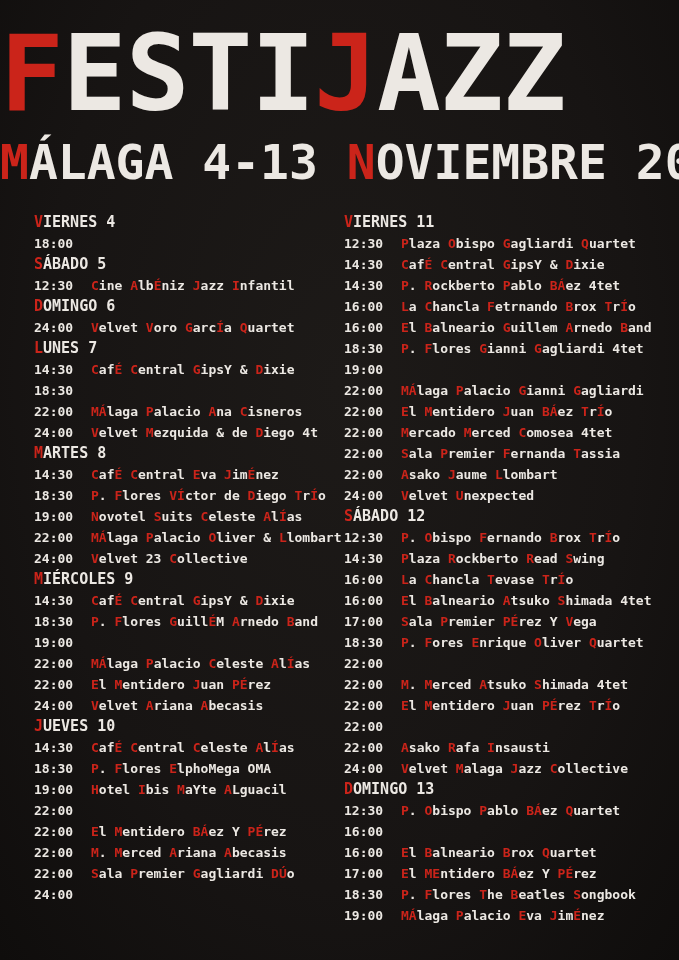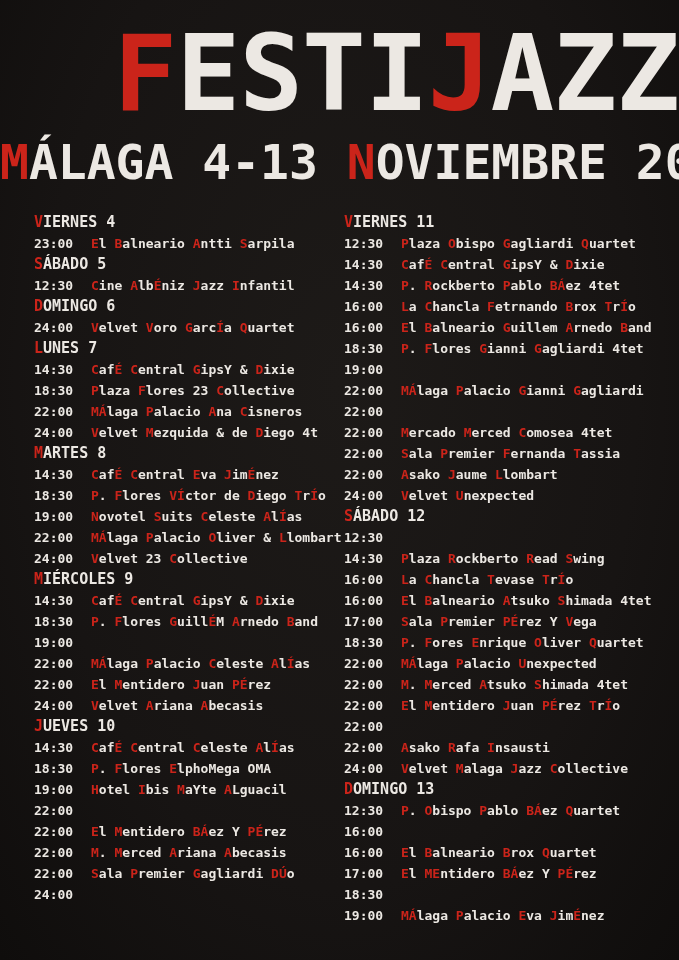--- a/index.html
+++ b/index.html
@@ -10,21 +10,21 @@
     overflow:hidden;
     background:radial-gradient(ellipse at 50% 40%, #1d1a18 0%, #171413 62%, #0f0d0c 100%);
     font-family:"DejaVu Sans Mono","Liberation Mono",monospace;
     font-weight:bold;
     color:#ece8e3;
     -webkit-font-smoothing:antialiased;
   }
   .r{color:#cb241a;}
   .title{
     margin:24px 0 0 0;
-    text-align:right;
+    text-align:left;
     font-size:106px;
     line-height:0.95;
     letter-spacing:-1px;
     text-transform:uppercase;
     font-weight:bold;
     white-space:nowrap;
   }
   .subtitle{
     margin-top:11px;
     font-size:48px;
@@ -54,41 +54,39 @@
 </head>
 <body>
 
 <div class="poster">
   <h1 class="title"><span class="r">F</span>esti<span class="r">J</span>azz</h1>
   <div class="subtitle"><span class="r">M</span>álaga 4-13 <span class="r">N</span>oviembre 2016</div>
   <div class="schedule">
     <div class="col">
         <div class="line day"><span class="r">V</span>iernes 4</div>
         <div class="line">
-          <span class="time">23:00</span>
-          <span class="txt"><span class="r">E</span>l <span class="r">B</span>alneario <span class="r">A</span>ntti <span class="r">S</span>arpila</span>
+          <span class="time">18:00</span>
         </div>
         <div class="line day"><span class="r">S</span>ábado 5</div>
         <div class="line">
           <span class="time">12:30</span>
           <span class="txt"><span class="r">C</span>ine <span class="r">A</span>lb<span class="r">É</span>niz <span class="r">J</span>azz <span class="r">I</span>nfantil</span>
         </div>
         <div class="line day"><span class="r">D</span>omingo 6</div>
         <div class="line">
           <span class="time">24:00</span>
           <span class="txt"><span class="r">V</span>elvet <span class="r">V</span>oro <span class="r">G</span>arc<span class="r">Í</span>a <span class="r">Q</span>uartet</span>
         </div>
         <div class="line day"><span class="r">L</span>unes 7</div>
         <div class="line">
           <span class="time">14:30</span>
           <span class="txt"><span class="r">C</span>af<span class="r">É</span> <span class="r">C</span>entral <span class="r">G</span>ipsY &amp; <span class="r">D</span>ixie</span>
         </div>
         <div class="line">
           <span class="time">18:30</span>
-          <span class="txt"><span class="r">P</span>laza <span class="r">F</span>lores 23 <span class="r">C</span>ollective</span>
         </div>
         <div class="line">
           <span class="time">22:00</span>
           <span class="txt"><span class="r">M</span><span class="r">Á</span>laga <span class="r">P</span>alacio <span class="r">A</span>na <span class="r">C</span>isneros</span>
         </div>
         <div class="line">
           <span class="time">24:00</span>
           <span class="txt"><span class="r">V</span>elvet <span class="r">M</span>ezquida &amp; de <span class="r">D</span>iego 4t</span>
         </div>
         <div class="line day"><span class="r">M</span>artes 8</div>
@@ -196,40 +194,42 @@
         </div>
         <div class="line">
           <span class="time">19:00</span>
         </div>
         <div class="line">
           <span class="time">22:00</span>
           <span class="txt"><span class="r">M</span><span class="r">Á</span>laga <span class="r">P</span>alacio <span class="r">G</span>ianni <span class="r">G</span>agliardi</span>
         </div>
         <div class="line">
           <span class="time">22:00</span>
+          <span class="txt"><span class="r">E</span>l <span class="r">M</span>entidero <span class="r">J</span>uan <span class="r">B</span><span class="r">Á</span>ez <span class="r">T</span>r<span class="r">Í</span>o</span>
         </div>
         <div class="line">
           <span class="time">22:00</span>
           <span class="txt"><span class="r">M</span>ercado <span class="r">M</span>erced <span class="r">C</span>omosea 4tet</span>
         </div>
         <div class="line">
           <span class="time">22:00</span>
           <span class="txt"><span class="r">S</span>ala <span class="r">P</span>remier <span class="r">F</span>ernanda <span class="r">T</span>assia</span>
         </div>
         <div class="line">
           <span class="time">22:00</span>
           <span class="txt"><span class="r">A</span>sako <span class="r">J</span>aume <span class="r">L</span>lombart</span>
         </div>
         <div class="line">
           <span class="time">24:00</span>
           <span class="txt"><span class="r">V</span>elvet <span class="r">U</span>nexpected</span>
         </div>
         <div class="line day"><span class="r">S</span>ábado 12</div>
         <div class="line">
           <span class="time">12:30</span>
+          <span class="txt"><span class="r">P</span>. <span class="r">O</span>bispo <span class="r">F</span>ernando <span class="r">B</span>rox <span class="r">T</span>r<span class="r">Í</span>o</span>
         </div>
         <div class="line">
           <span class="time">14:30</span>
           <span class="txt"><span class="r">P</span>laza <span class="r">R</span>ockberto <span class="r">R</span>ead <span class="r">S</span>wing</span>
         </div>
         <div class="line">
           <span class="time">16:00</span>
           <span class="txt"><span class="r">L</span>a <span class="r">C</span>hancla <span class="r">T</span>evase <span class="r">T</span>r<span class="r">Í</span>o</span>
         </div>
         <div class="line">
@@ -239,21 +239,20 @@
         <div class="line">
           <span class="time">17:00</span>
           <span class="txt"><span class="r">S</span>ala <span class="r">P</span>remier <span class="r">P</span><span class="r">É</span>rez Y <span class="r">V</span>ega</span>
         </div>
         <div class="line">
           <span class="time">18:30</span>
           <span class="txt"><span class="r">P</span>. <span class="r">F</span>ores <span class="r">E</span>nrique <span class="r">O</span>liver <span class="r">Q</span>uartet</span>
         </div>
         <div class="line">
           <span class="time">22:00</span>
-          <span class="txt"><span class="r">M</span><span class="r">Á</span>laga <span class="r">P</span>alacio <span class="r">U</span>nexpected</span>
         </div>
         <div class="line">
           <span class="time">22:00</span>
           <span class="txt"><span class="r">M</span>. <span class="r">M</span>erced <span class="r">A</span>tsuko <span class="r">S</span>himada 4tet</span>
         </div>
         <div class="line">
           <span class="time">22:00</span>
           <span class="txt"><span class="r">E</span>l <span class="r">M</span>entidero <span class="r">J</span>uan <span class="r">P</span><span class="r">É</span>rez <span class="r">T</span>r<span class="r">Í</span>o</span>
         </div>
         <div class="line">
@@ -278,20 +277,21 @@
         <div class="line">
           <span class="time">16:00</span>
           <span class="txt"><span class="r">E</span>l <span class="r">B</span>alneario <span class="r">B</span>rox <span class="r">Q</span>uartet</span>
         </div>
         <div class="line">
           <span class="time">17:00</span>
           <span class="txt"><span class="r">E</span>l <span class="r">M</span><span class="r">E</span>ntidero <span class="r">B</span><span class="r">Á</span>ez Y <span class="r">P</span><span class="r">É</span>rez</span>
         </div>
         <div class="line">
           <span class="time">18:30</span>
+          <span class="txt"><span class="r">P</span>. <span class="r">F</span>lores <span class="r">T</span>he <span class="r">B</span>eatles <span class="r">S</span>ongbook</span>
         </div>
         <div class="line">
           <span class="time">19:00</span>
           <span class="txt"><span class="r">M</span><span class="r">Á</span>laga <span class="r">P</span>alacio <span class="r">E</span>va <span class="r">J</span>im<span class="r">É</span>nez</span>
         </div>
       </div>
   </div>
 </div>
 
 </body></html>

